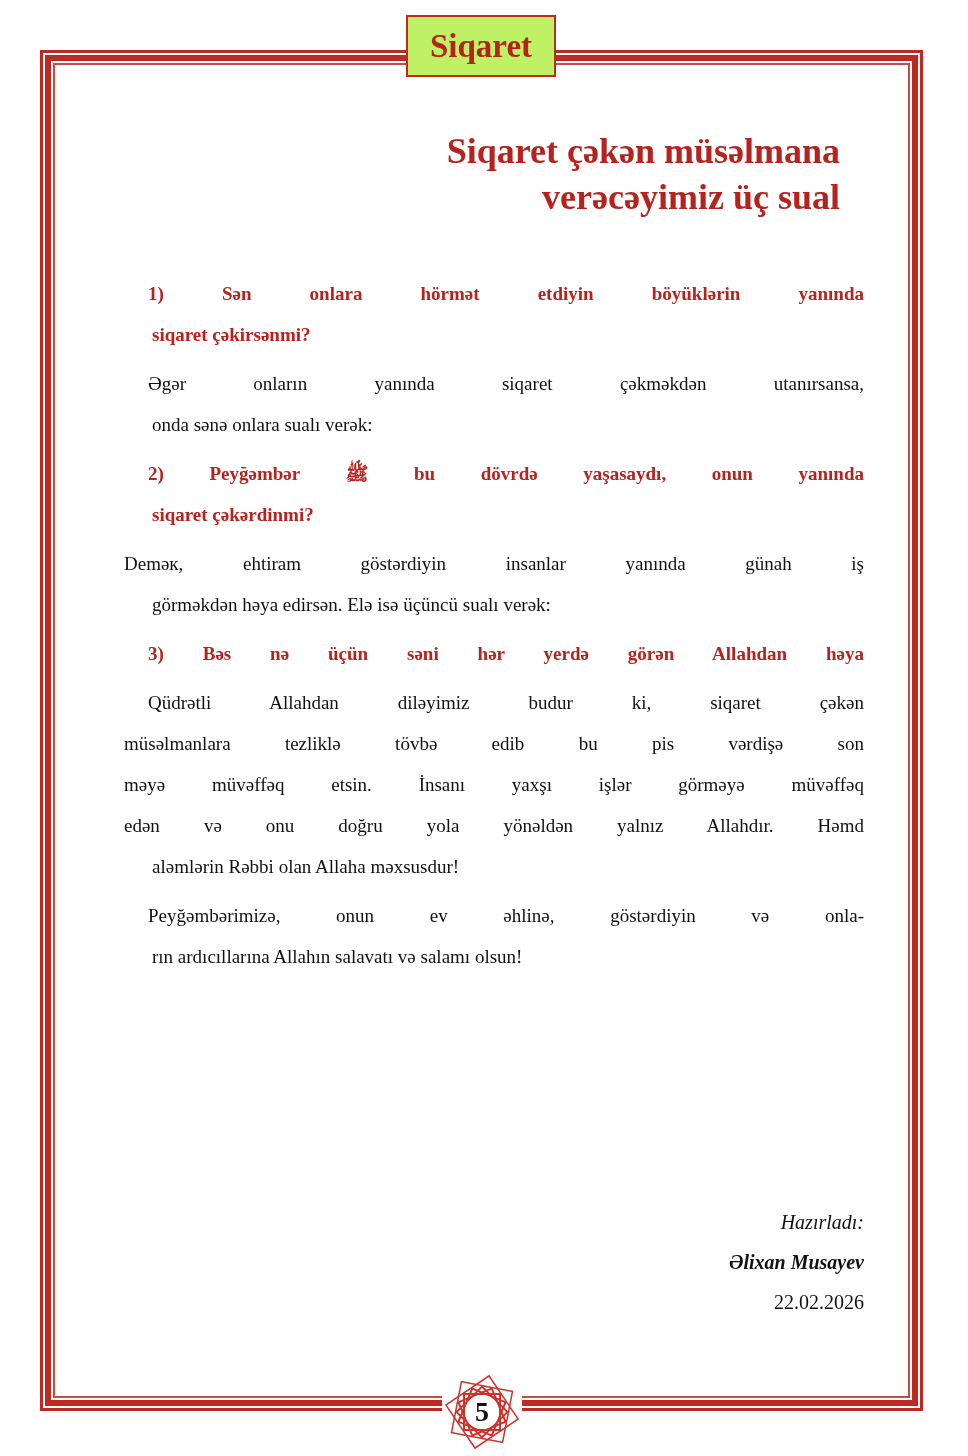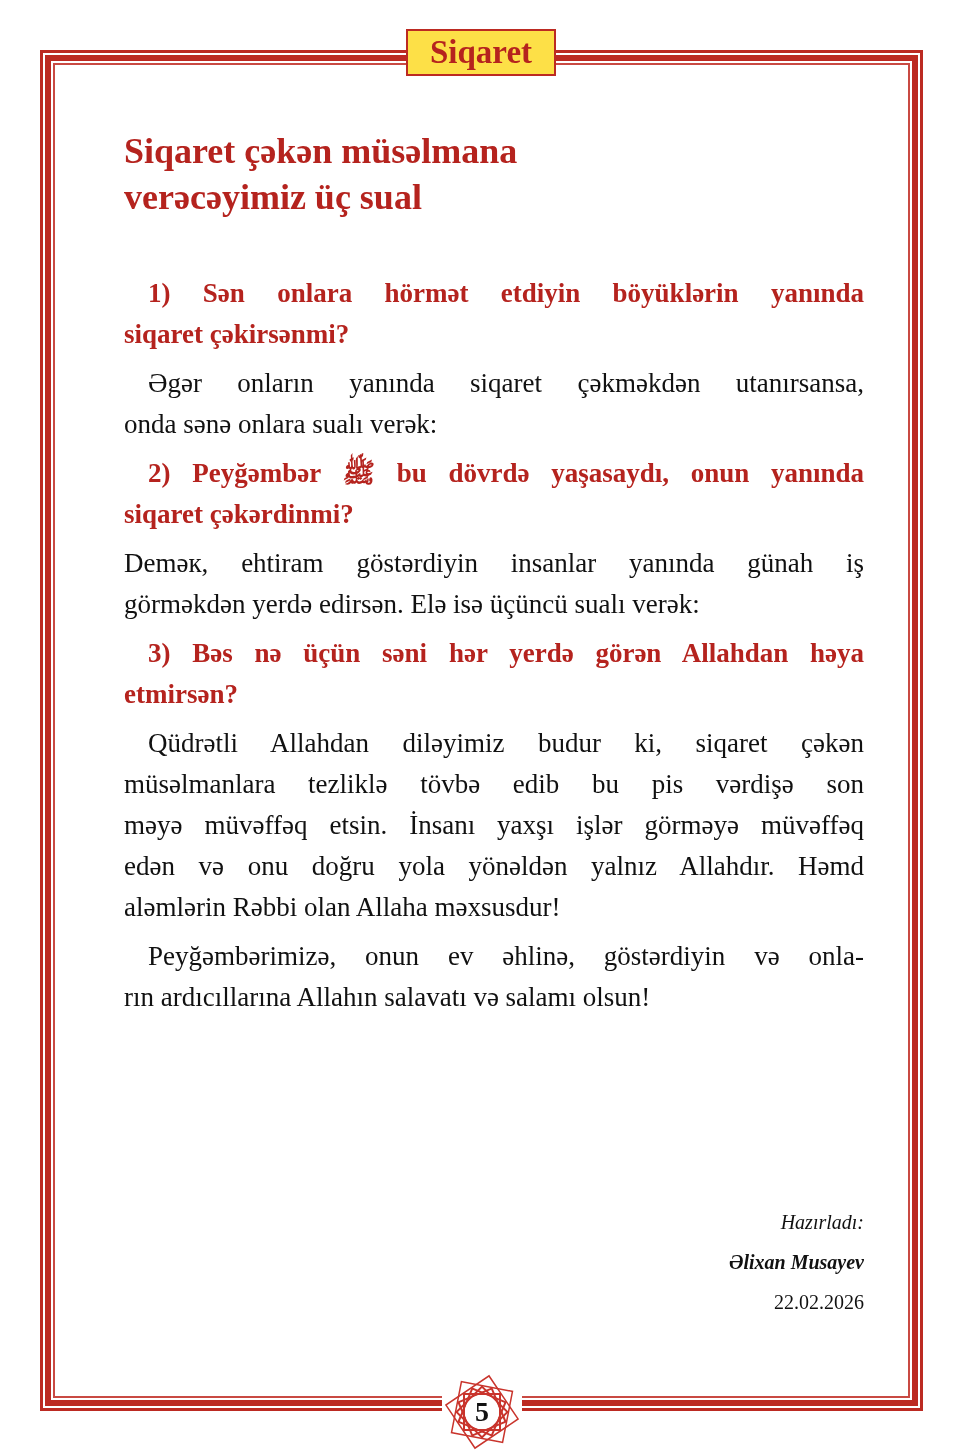--- a/index.html
+++ b/index.html
@@ -1,26 +1,26 @@
 <!DOCTYPE html>
 <html><head>
 <meta charset="utf-8">
 <style>
   html,body{margin:0;padding:0;background:#fff;}
   body{width:968px;height:1456px;position:relative;overflow:hidden;font-family:"DejaVu Serif","Liberation Serif",serif;}
   .frame{position:absolute;box-sizing:border-box;}
   .f-outer{left:40px;top:50px;width:883px;height:1361px;border:3px solid #bc2a22;}
   .f-thick{left:45px;top:55px;width:873px;height:1351px;border:6px solid #bc2a22;}
   .f-inner{left:53px;top:63px;width:857px;height:1335px;border:2px solid #c94a43;}
-  .tab{position:absolute;left:406px;top:29px;width:150px;height:47px;background:#fde047;border:2px solid #bc2a22;box-sizing:border-box;
+  .tab{position:absolute;left:406px;top:15px;width:150px;height:62px;background:#bef264;border:2px solid #bc2a22;box-sizing:border-box;
        display:flex;align-items:center;justify-content:center;color:#b5231e;font-family:"Liberation Serif",serif;font-weight:bold;font-size:33px;}
-  .title{position:absolute;left:124px;top:128px;width:716px;text-align:left;color:#b5231e;font-family:"Liberation Serif",serif;font-weight:bold;font-size:36px;line-height:46px;}
-  .body{position:absolute;left:124px;top:273px;width:740px;font-family:"Liberation Serif",serif;font-size:27px;line-height:41px;color:#111;}
+  .title{position:absolute;left:124px;top:128px;width:716px;text-align:right;color:#b5231e;font-family:"Liberation Serif",serif;font-weight:bold;font-size:36px;line-height:46px;}
+  .body{position:absolute;left:124px;top:273px;width:740px;font-family:"Liberation Serif",serif;font-size:19px;line-height:41px;color:#111;}
   .line{display:block;white-space:nowrap;text-align:justify;text-align-last:justify;height:41px;}
-  .line.last{text-align-last:left;}
+  .line.last{text-align-last:left;margin-left:28px;}
   .line.ind{padding-left:24px;}
   .q{color:#b5231e;font-weight:bold;}
   .gap{height:8px;}
   .sig{position:absolute;right:104px;top:1202px;text-align:right;font-family:"Liberation Serif",serif;font-style:italic;font-size:20px;line-height:40px;color:#111;}
   .sig .name{font-weight:bold;}
   .pagebadge{position:absolute;left:442px;top:1372px;width:80px;height:80px;background:#fff;}
   .pagenum{position:absolute;left:0;top:0;width:80px;height:80px;display:flex;align-items:center;justify-content:center;font-family:"Liberation Serif",serif;font-weight:bold;font-size:28px;color:#111;}
 </style>
 </head>
 <body>
@@ -49,26 +49,25 @@
     <span class="line last">onda sənə onlara sualı verək:</span>
   </div>
   <div class="gap"></div>
   <div class="q">
     <span class="line ind">2) Peyğəmbər ﷺ bu dövrdə yaşasaydı, onun yanında</span>
     <span class="line last">siqaret çəkərdinmi?</span>
   </div>
   <div class="gap"></div>
   <div>
     <span class="line">Deməк, ehtiram göstərdiyin insanlar yanında günah iş</span>
-    <span class="line last">görməkdən yerdə edirsən. Elə isə üçüncü sualı verək:</span>
+    <span class="line last">görməkdən həya edirsən. Elə isə üçüncü sualı verək:</span>
   </div>
   <div class="gap"></div>
   <div class="q">
     <span class="line ind">3) Bəs nə üçün səni hər yerdə görən Allahdan həya</span>
-    <span class="line last">etmirsən?</span>
   </div>
   <div class="gap"></div>
   <div>
     <span class="line ind">Qüdrətli Allahdan diləyimiz budur ki, siqaret çəkən</span>
     <span class="line">müsəlmanlara tezliklə tövbə edib bu pis vərdişə son</span>
     <span class="line">məyə müvəffəq etsin. İnsanı yaxşı işlər görməyə müvəffəq</span>
     <span class="line">edən və onu doğru yola yönəldən yalnız Allahdır. Həmd</span>
     <span class="line last">aləmlərin Rəbbi olan Allaha məxsusdur!</span>
   </div>
   <div class="gap"></div>

